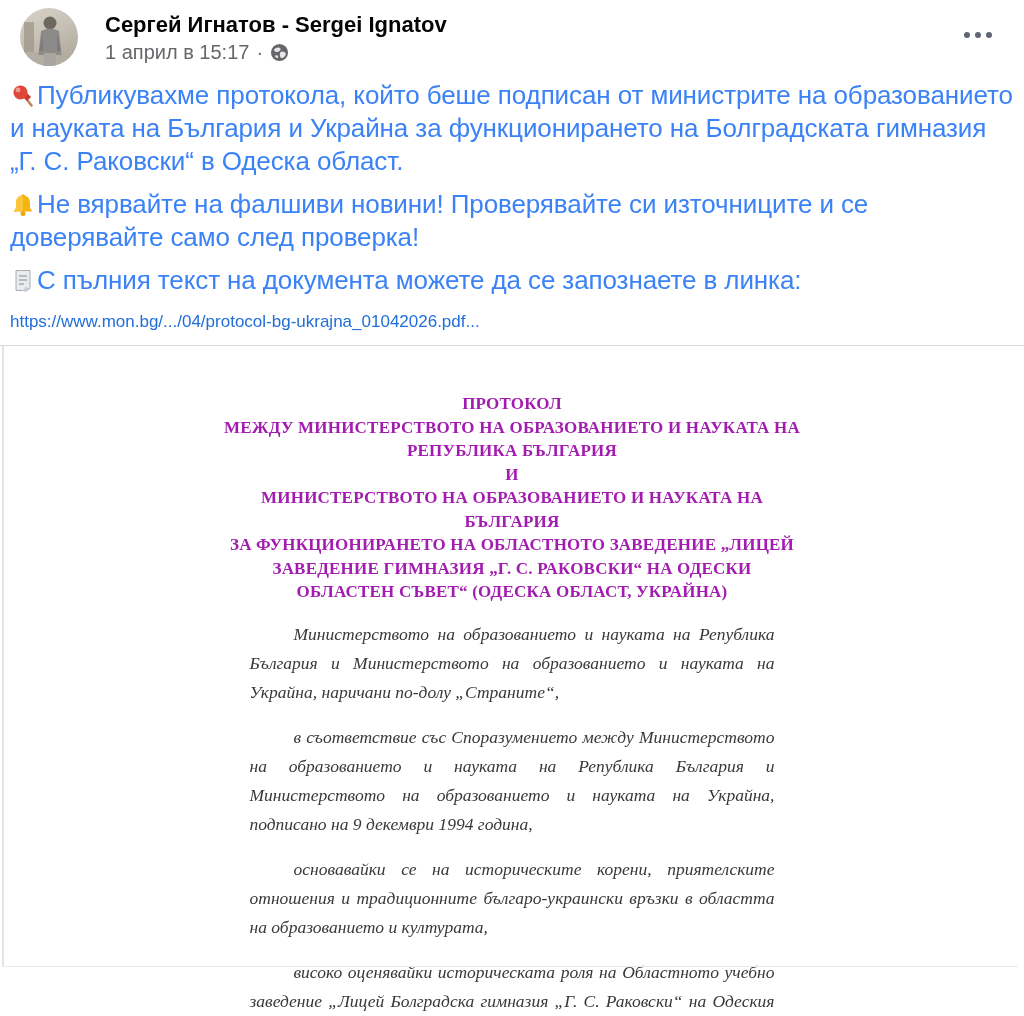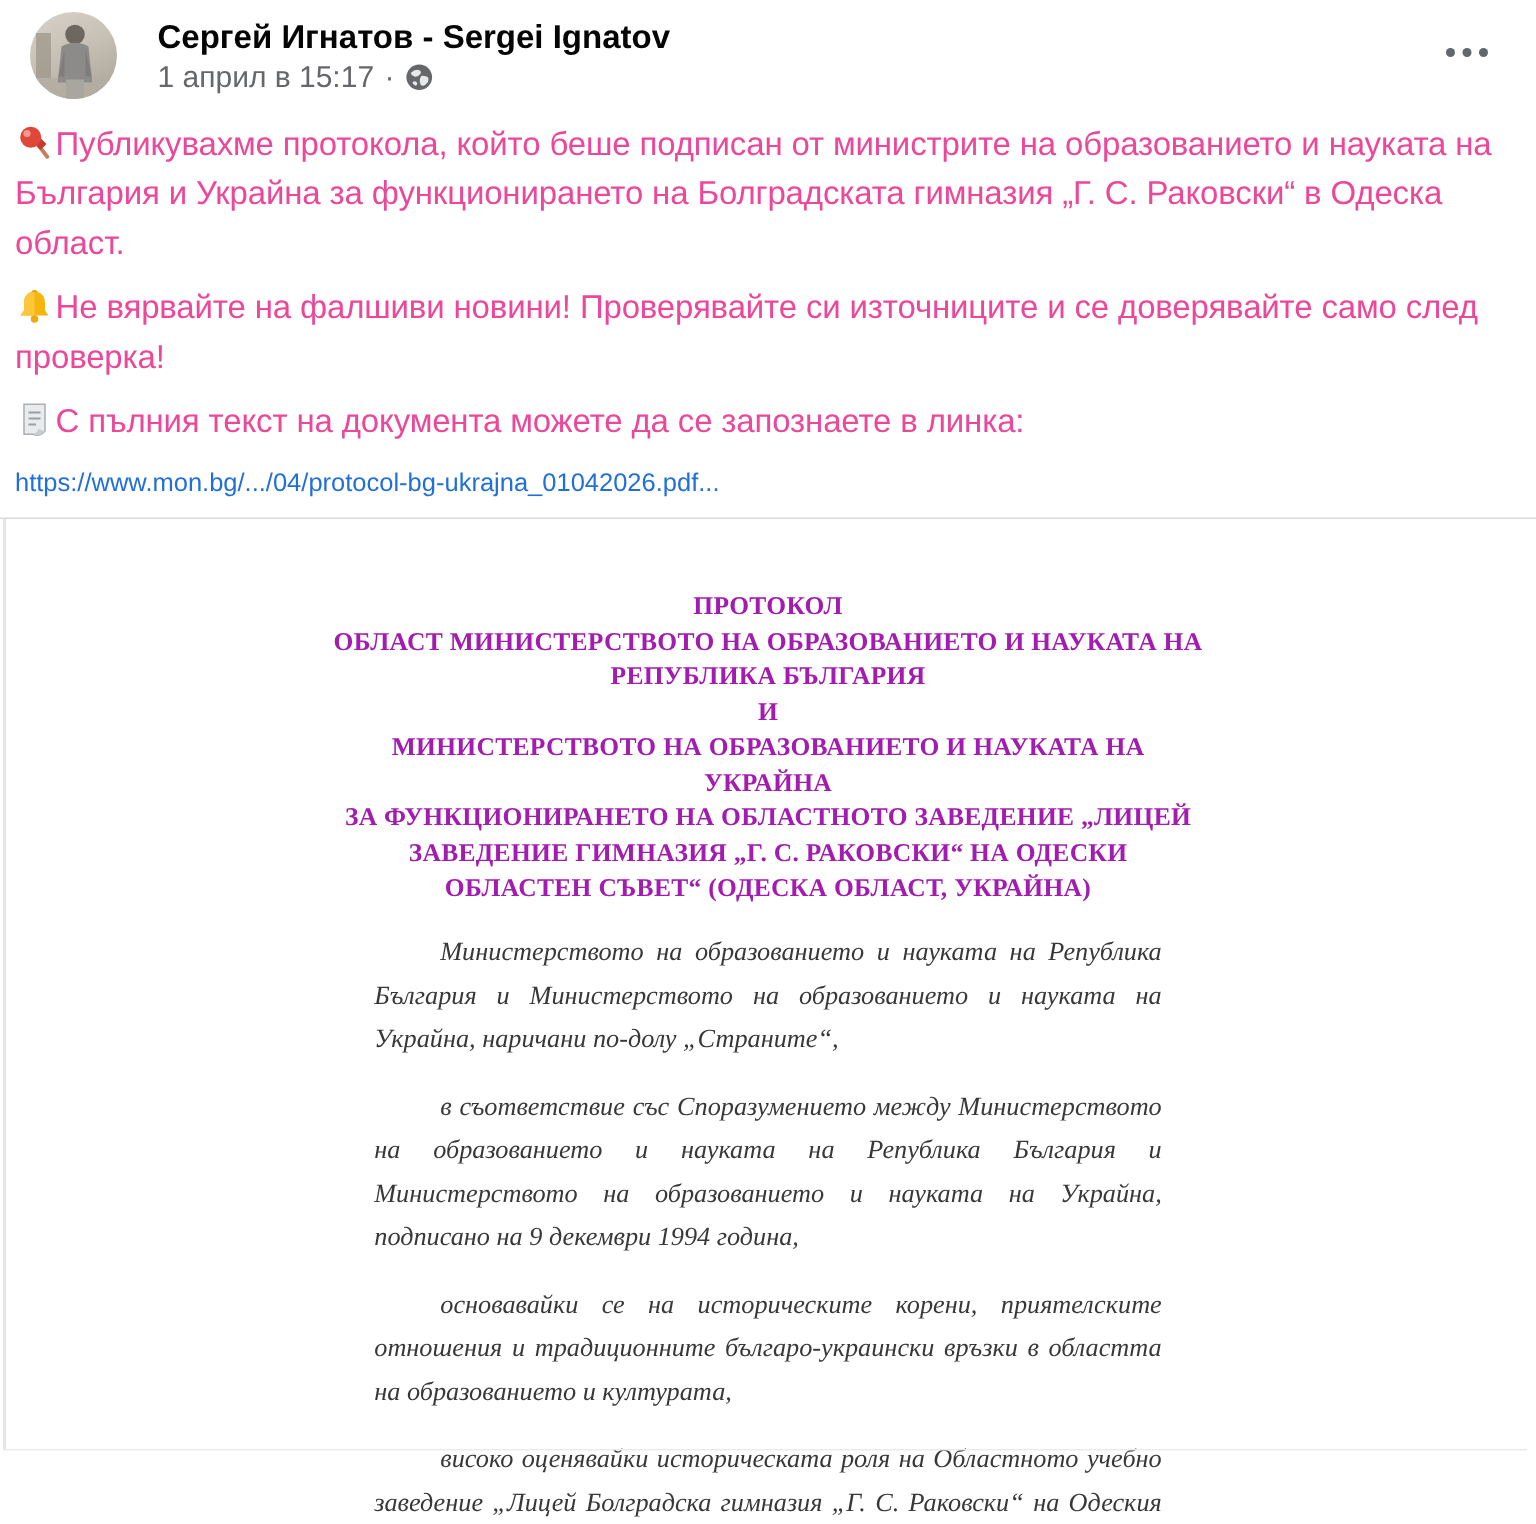--- a/index.html
+++ b/index.html
@@ -19,21 +19,21 @@
   .avatar svg { position:absolute; left:0; top:0; }
   .author-block { margin-left:27px; padding-top:3px; }
   .author-name { font-size:22px; font-weight:700; color:#050505; line-height:27px; cursor:pointer; }
   .post-meta { display:flex; align-items:flex-end; gap:7px; margin-top:2px; color:#65676b; font-size:20px; line-height:24px; cursor:pointer; }
   .meta-sep { color:#65676b; }
   .options { position:absolute; right:28px; top:24px; display:flex; gap:5px; padding:8px 4px; cursor:pointer; }
   .dot { width:6px; height:6px; border-radius:50%; background:#606770; }
 
   
   .post-body { padding:13px 10px 0 10px; }
-  .post-par { font-size:22px; line-height:33px; color:#ec4899; margin:0 0 10px 0; letter-spacing:-0.1px; }
+  .post-par { font-size:26px; line-height:33px; color:#3b82f6; margin:0 0 10px 0; letter-spacing:-0.1px; }
   .post-par:nth-child(3) { margin-bottom:8px; }
   .emoji { display:inline-block; width:26px; height:26px; vertical-align:-5px; margin-right:1px; }
   .post-link-row { font-size:17px; line-height:33px; margin:0 0 7px 0; }
   a.post-link { color:#216fdb; text-decoration:none; cursor:pointer; }
 
   
   .attachment { position:relative; border-top:1px solid #d8dade; background:#ffffff; height:631px; cursor:pointer; }
   .edge-left   { position:absolute; left:2px; top:0; width:2px; height:620px; background:#e4e4ea; }
   .edge-bottom { position:absolute; left:2px; top:620px; width:1016px; height:1px; background:#ebebef; }
 
@@ -128,25 +128,25 @@
     <a class="post-link">https://www.mon.bg/.../04/protocol-bg-ukrajna_01042026.pdf...</a>
   </p>
 </div>
 
 <div class="attachment">
   <div class="edge-left"></div>
   <div class="edge-bottom"></div>
 
   <div class="doc-title">
     <div>ПРОТОКОЛ</div>
-    <div>ОБЛАСТ МИНИСТЕРСТВОТО НА ОБРАЗОВАНИЕТО И НАУКАТА НА</div>
+    <div>МЕЖДУ МИНИСТЕРСТВОТО НА ОБРАЗОВАНИЕТО И НАУКАТА НА</div>
     <div>РЕПУБЛИКА БЪЛГАРИЯ</div>
     <div>И</div>
     <div>МИНИСТЕРСТВОТО НА ОБРАЗОВАНИЕТО И НАУКАТА НА</div>
-    <div>УКРАЙНА</div>
+    <div>БЪЛГАРИЯ</div>
     <div>ЗА ФУНКЦИОНИРАНЕТО НА ОБЛАСТНОТО ЗАВЕДЕНИЕ „ЛИЦЕЙ</div>
     <div>ЗАВЕДЕНИЕ ГИМНАЗИЯ „Г. С. РАКОВСКИ“ НА ОДЕСКИ</div>
     <div>ОБЛАСТЕН СЪВЕТ“ (ОДЕСКА ОБЛАСТ, УКРАЙНА)</div>
   </div>
 
   <div class="doc-body">
     <p>Министерството на образованието и науката на Република България и Министерството на образованието и науката на Украйна, наричани по-долу „Страните“,</p>
     <p>в съответствие със Споразумението между Министерството на образованието и науката на Република България и Министерството на образованието и науката на Украйна, подписано на 9 декември 1994 година,</p>
     <p>основавайки се на историческите корени, приятелските отношения и традиционните българо-украински връзки в областта на образованието и културата,</p>
     <p>високо оценявайки историческата роля на Областното учебно заведение „Лицей Болградска гимназия „Г. С. Раковски“ на Одеския областен съвет“ (наричана по-долу Болградската гимназия „Г. С. Раковски“) и приноса на неговите възпитаници към развитието на културата, образованието и науката на Република България и Украйна,</p>

